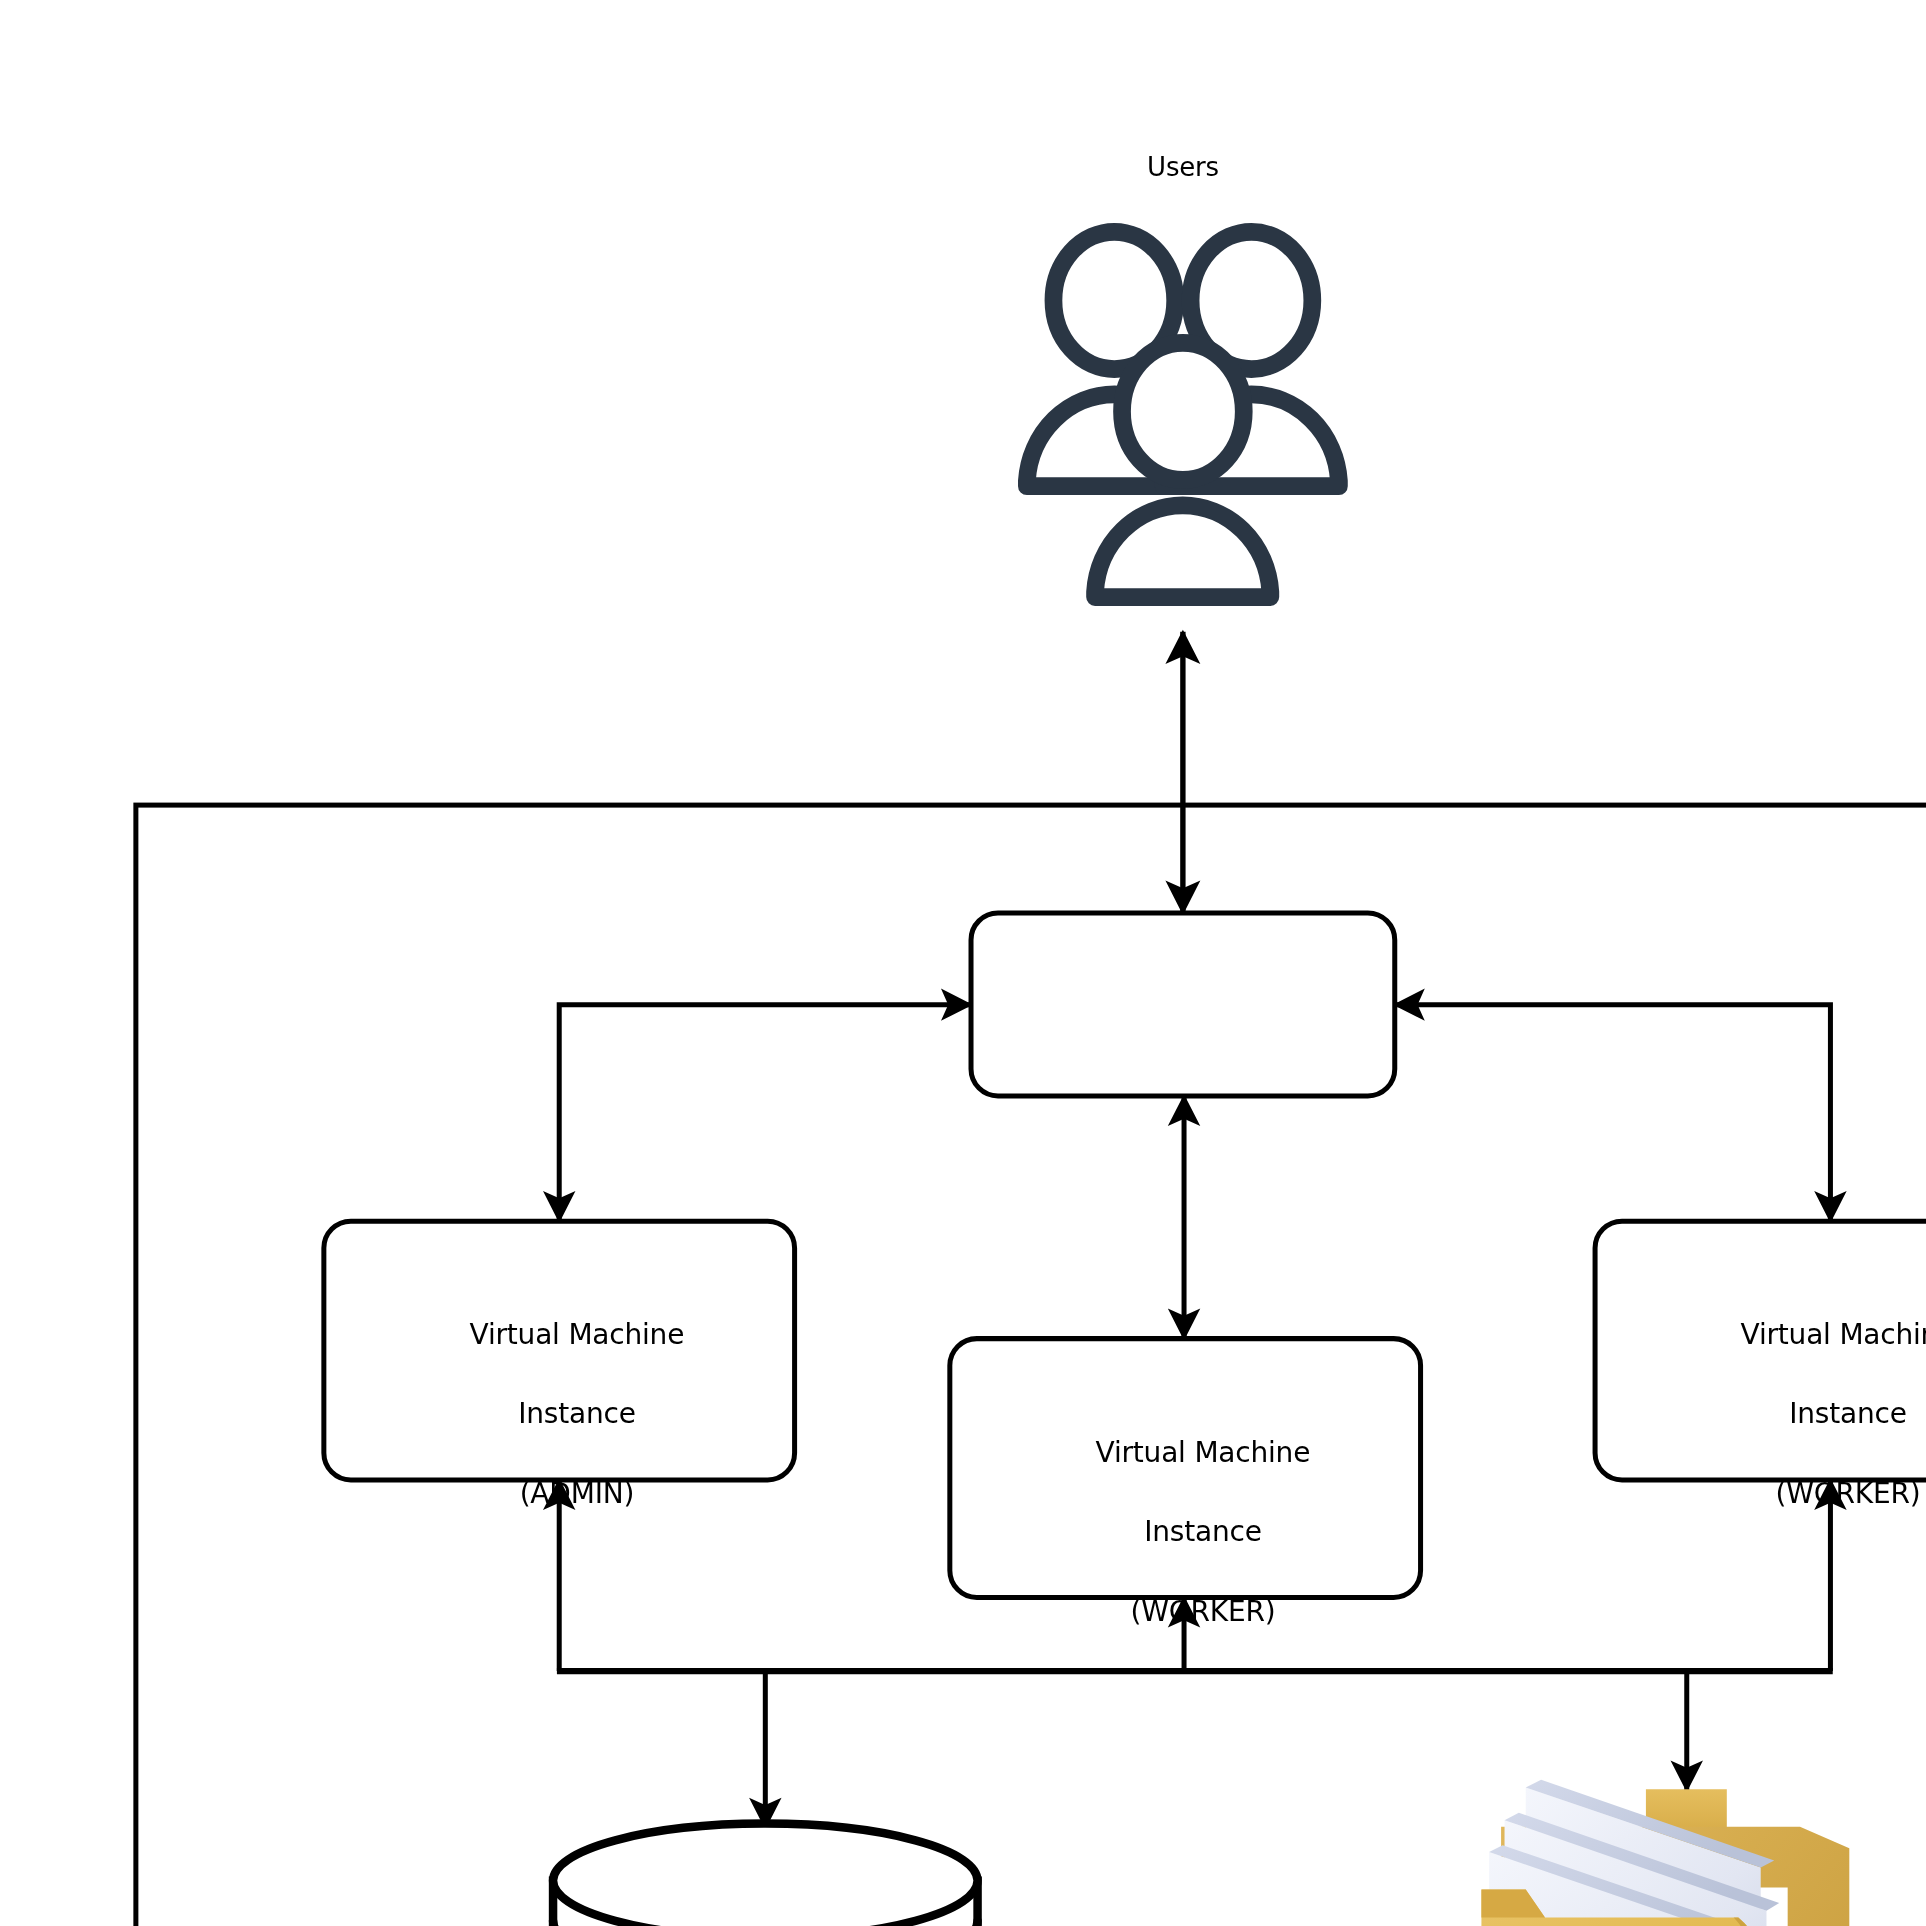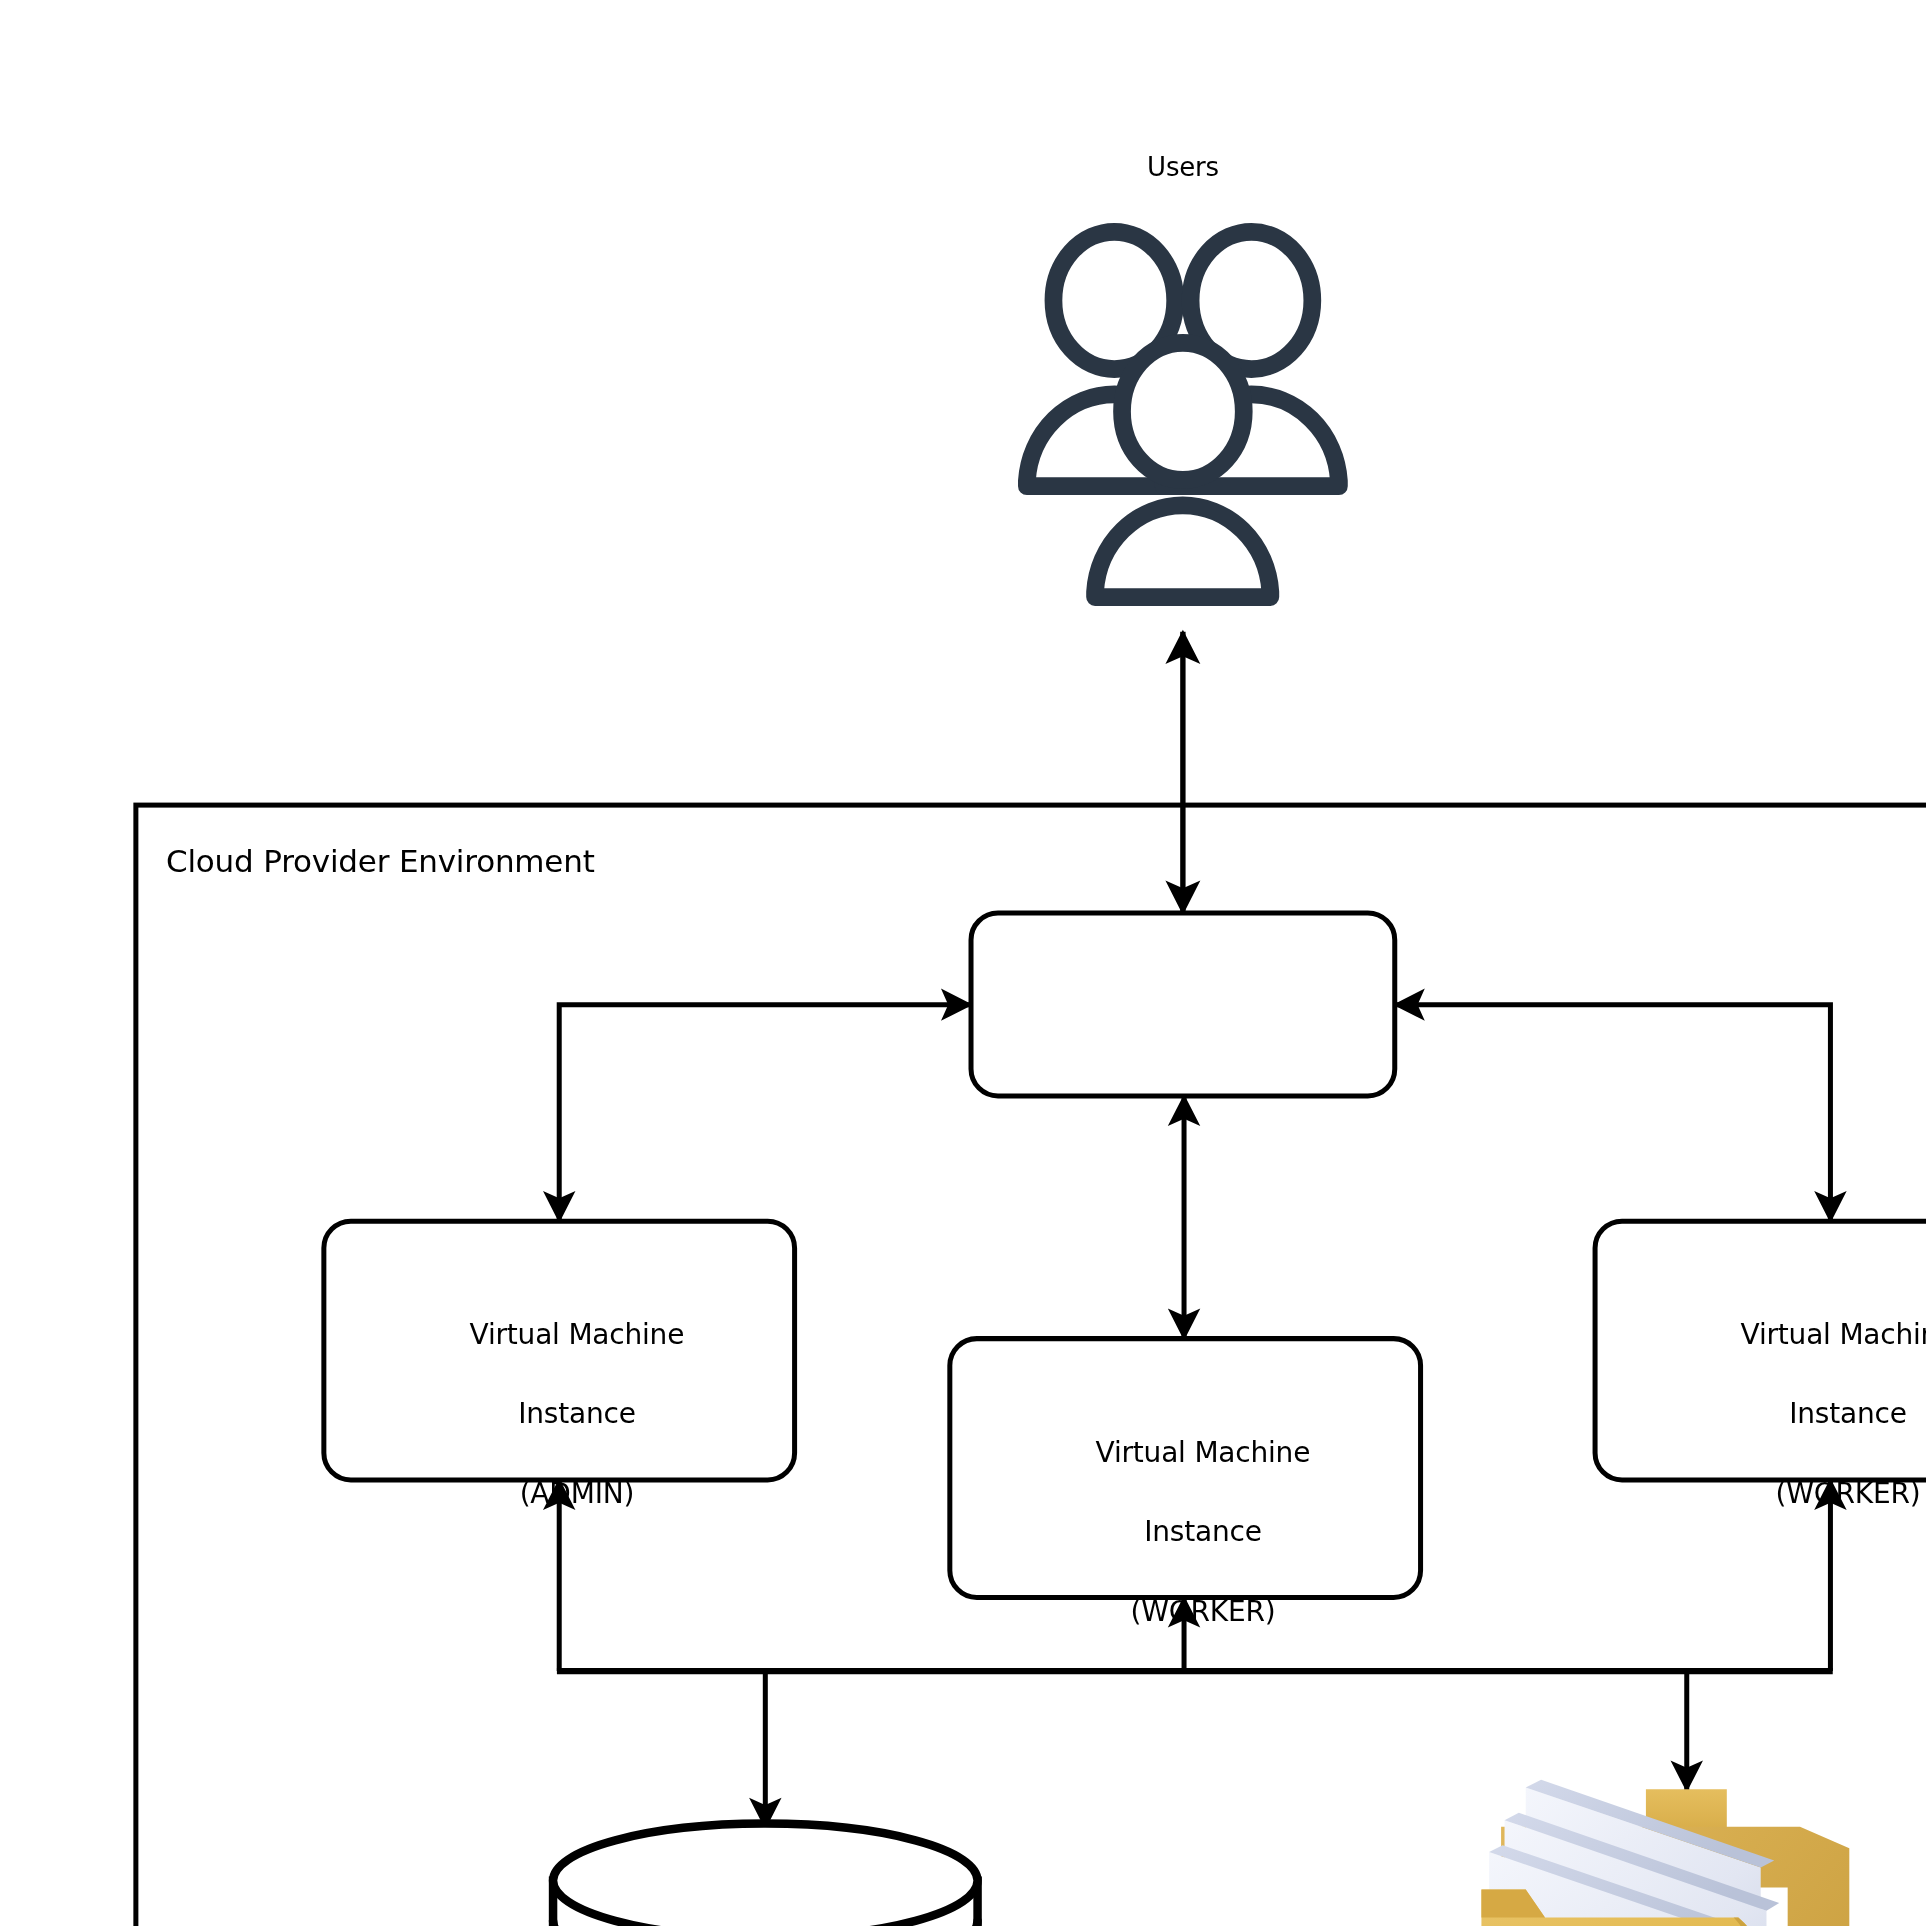--- a/index.html
+++ b/index.html
@@ -123,21 +123,20 @@
                L 4200 5540 L 3920 5390 L 3845 5210 Z" fill="url(#gFolderFront)"></path>
       <path d="M 3845 4905 L 3960 4905 L 4010 4978 L 3845 4978 Z" fill="#D6A944"></path>
 
       <path d="M 4512 4978 C 4585 5040 4640 5170 4660 5310 L 4690 5690 L 4600 5640 L 4580 5180
                C 4566 5090 4540 5020 4500 4978 Z" fill="#C69B3A" opacity="0.75"></path>
     </g>
   </svg>
 
   <div class="nodeLabel" style="left:1029px; top:149px; width:308px; font-size:26px;">Users</div>
 
-  <div class="nodeLabel" style="left:166px; top:839px; width:925px; font-size:31px; text-align:left;">Cloud Provider Environment</div>
 
 
   <div class="nodeLabel" style="left:324px; top:1275px; width:471px; font-size:28px;">
     <span>Virtual Machine</span><br>
     <span>Instance</span><br>
     <span>(ADMIN)</span>
   </div>
 
   <div class="nodeLabel" style="left:950px; top:1393px; width:471px; font-size:28px;">
     <span>Virtual Machine</span><br>

